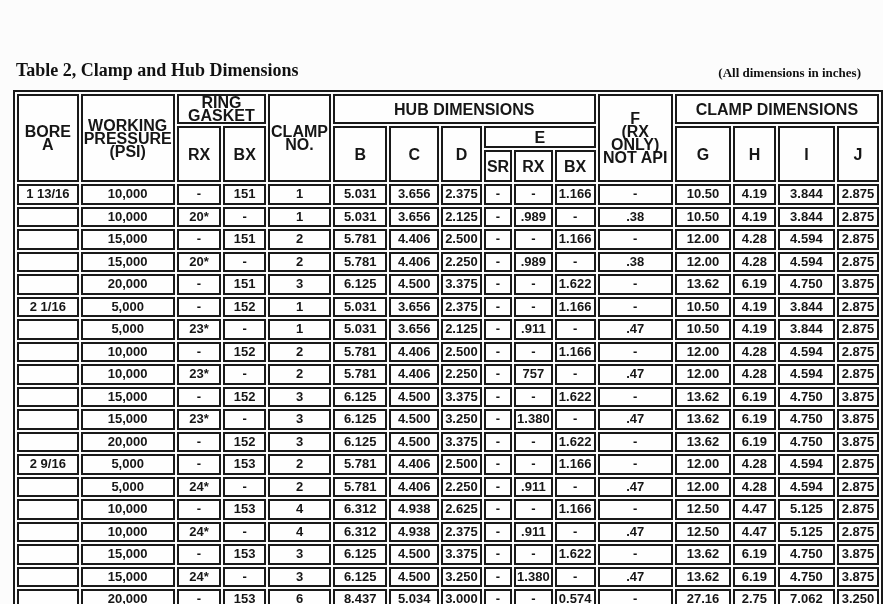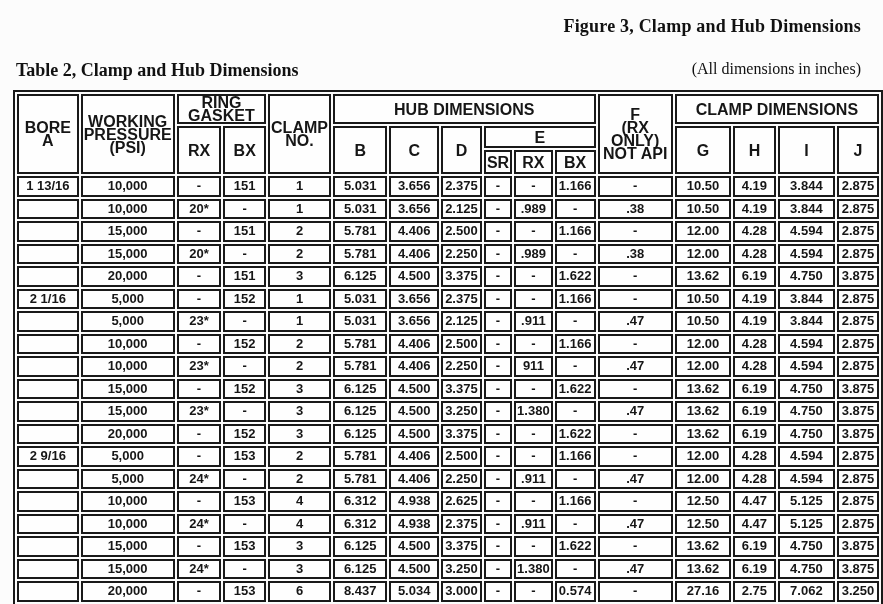--- a/index.html
+++ b/index.html
@@ -20,29 +20,29 @@
     font-weight: bold;
     letter-spacing: 0.2px;
   }
   .caption-row {
     position: absolute;
     top: 60px;
     left: 16px;
     right: 22px;
     display: flex;
     justify-content: space-between;
-    align-items: flex-start;
+    align-items: flex-end;
   }
   .table-caption {
     font-size: 18px;
     font-weight: bold;
   }
   .units-note {
-    font-size: 16px;
-    font-weight: normal;
+    font-size: 13px;
+    font-weight: bold;
   }
   table.dim-table {
     position: absolute;
     top: 90px;
     left: 13px;
     border-collapse: separate;
     border-spacing: 2px;
     table-layout: fixed;
     border: 2px solid #191919;
     background: #fcfcfc;
@@ -64,28 +64,27 @@
     line-height: 13px;
     white-space: pre-line;
   }
   .dim-table tbody td {
     font-size: 13px;
     line-height: 16px;
     height: 20.5px;
   }
   .hrow1 th { height: 28px; }
   .hrow2 th { height: 22px; }
-  .hrow3 th { height: 24px; }
+  .hrow3 th { height: 32px; }
 </style>
 </head>
 <body>
 
 <div class="page">
 
-  <div class="figure-caption">Figure 3, Clamp and Hub Dimensions</div>
 
   <div class="caption-row">
     <span class="table-caption">Table 2, Clamp and Hub Dimensions</span>
     <span class="units-note">(All dimensions in inches)</span>
   </div>
 
   <table class="dim-table">
     <colgroup>
       <col style="width:62px">
         <col style="width:78px">
@@ -287,21 +286,21 @@
         <tr>
           <td></td>
           <td>10,000</td>
           <td>23*</td>
           <td>-</td>
           <td>2</td>
           <td>5.781</td>
           <td>4.406</td>
           <td>2.250</td>
           <td>-</td>
-          <td>911</td>
+          <td>757</td>
           <td>-</td>
           <td>.47</td>
           <td>12.00</td>
           <td>4.28</td>
           <td>4.594</td>
           <td>2.875</td>
         </tr>
         <tr>
           <td></td>
           <td>15,000</td>

